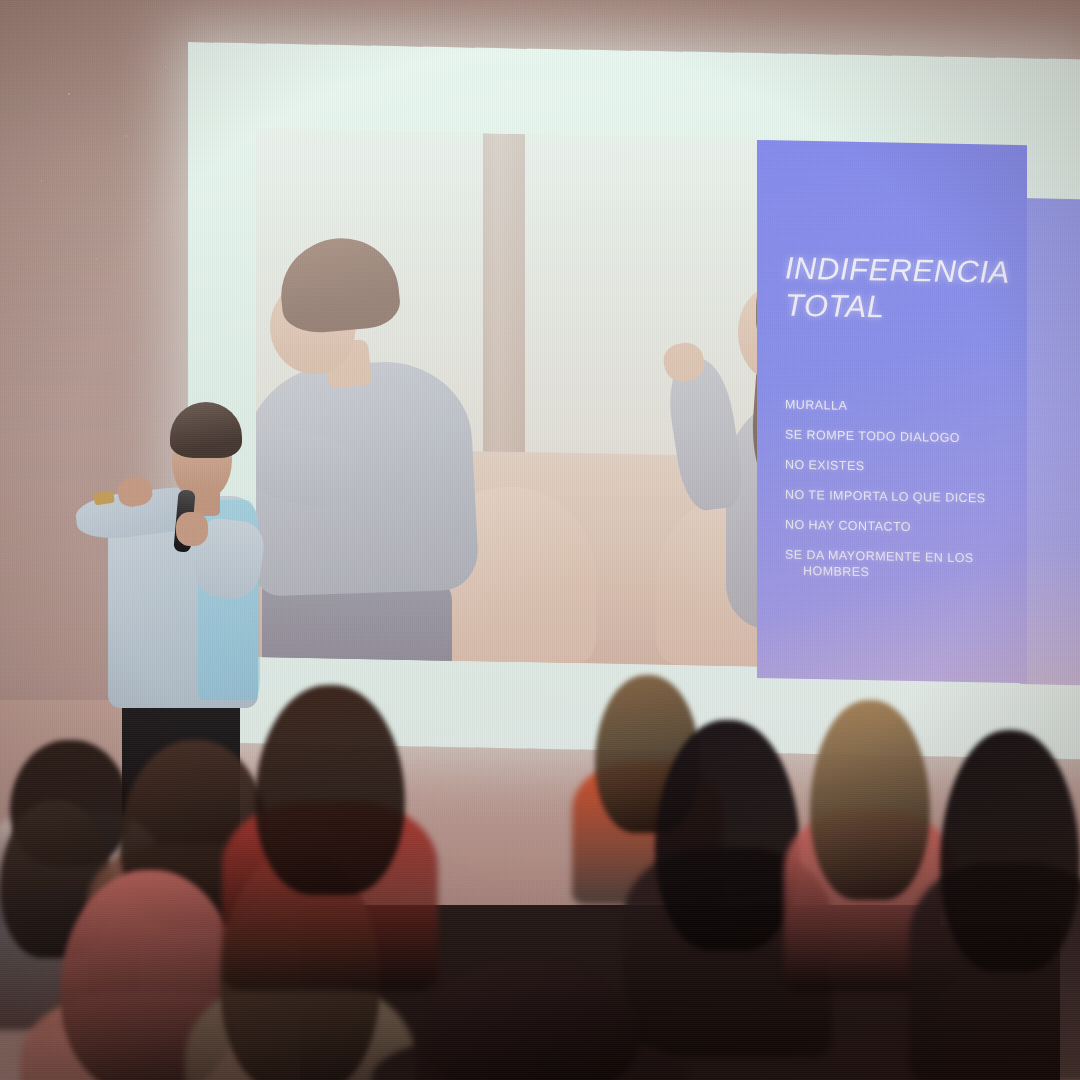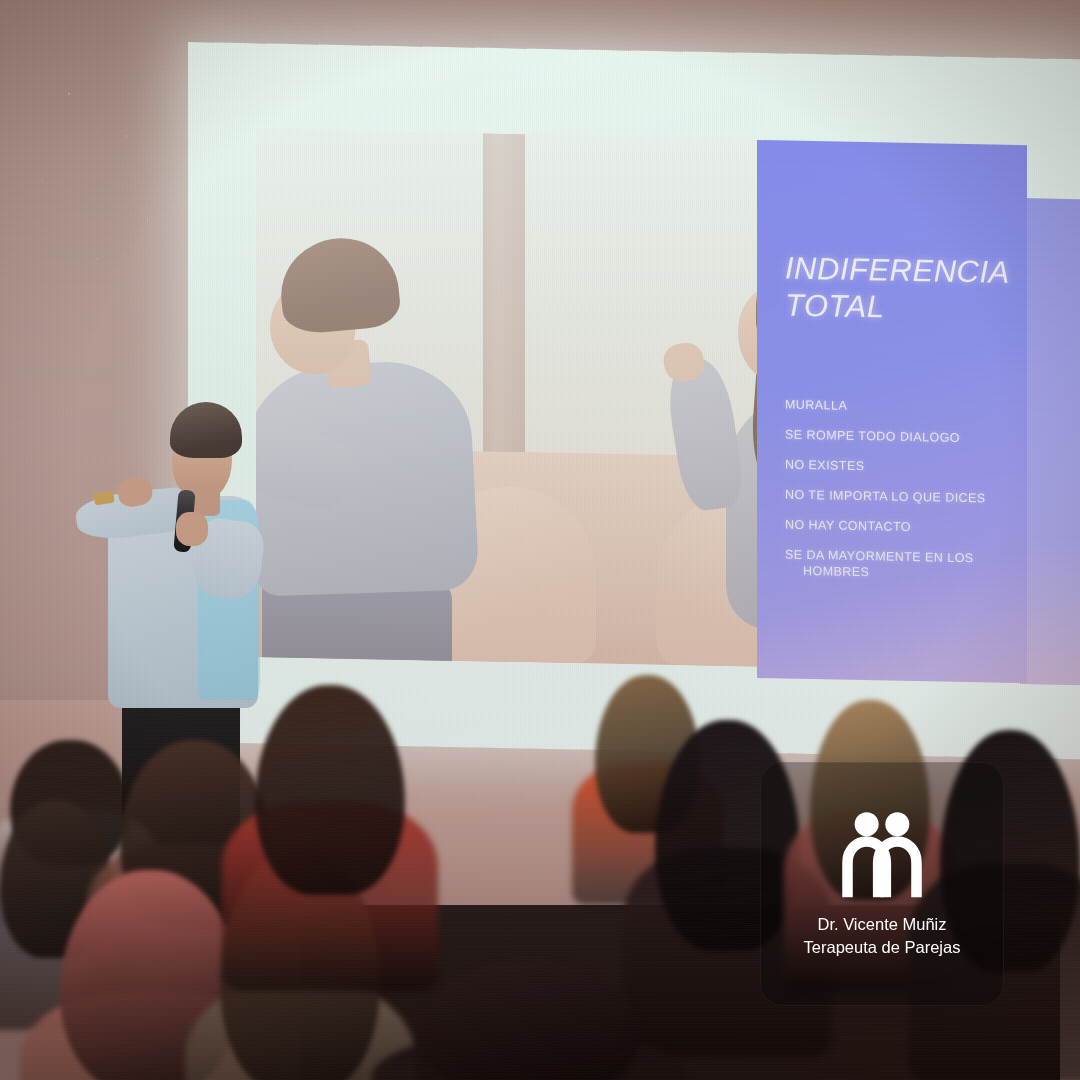--- a/index.html
+++ b/index.html
@@ -355,24 +355,14 @@
       </div>
       <div>
         <div class="body" style="left: 371.6px; top: 1035.4px; width: 316.8px; height: 123.5px; background: linear-gradient(rgb(26, 17, 19) 0%, rgba(0, 0, 0, 0.55) 100%); filter: blur(3px);"></div>
         <div class="head" style="left: 420px; top: 960px; width: 220px; height: 136.5px; background: linear-gradient(170deg, rgb(42, 26, 28) 0%, rgba(0, 0, 0, 0.82) 100%); filter: blur(2.5px);"></div>
       </div>
     </div>
 
   <div class="grade"></div>
   <div class="noise"></div>
 
-  <div class="watermark">
-    <svg class="wm-logo" viewBox="0 0 100 96" aria-hidden="true">
-      <circle cx="34" cy="16" r="12.5" fill="#fff"></circle>
-      <circle cx="66" cy="16" r="12.5" fill="#fff"></circle>
-      <path d="M14 92 V56 C14 42 24 34 34 34 C44 34 54 42 54 56 V92" fill="none" stroke="#fff" stroke-width="11" stroke-linecap="butt"></path>
-      <path d="M46 92 V56 C46 42 56 34 66 34 C76 34 86 42 86 56 V92" fill="none" stroke="#fff" stroke-width="11" stroke-linecap="butt"></path>
-    </svg>
-    <div class="wm-name">Dr. Vicente Muñiz</div>
-    <div class="wm-role">Terapeuta de Parejas</div>
-  </div>
 
 </div>
 
 </body></html>

